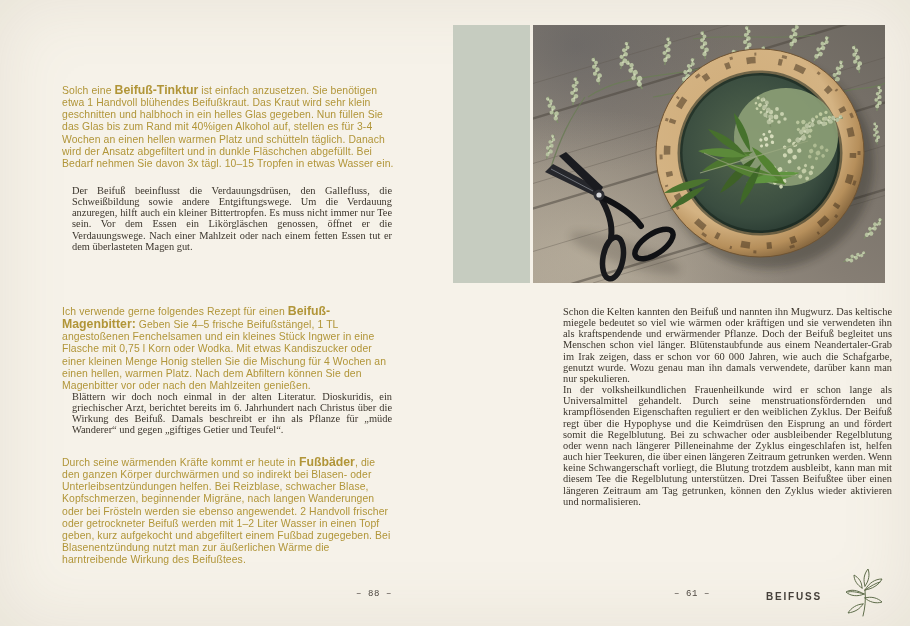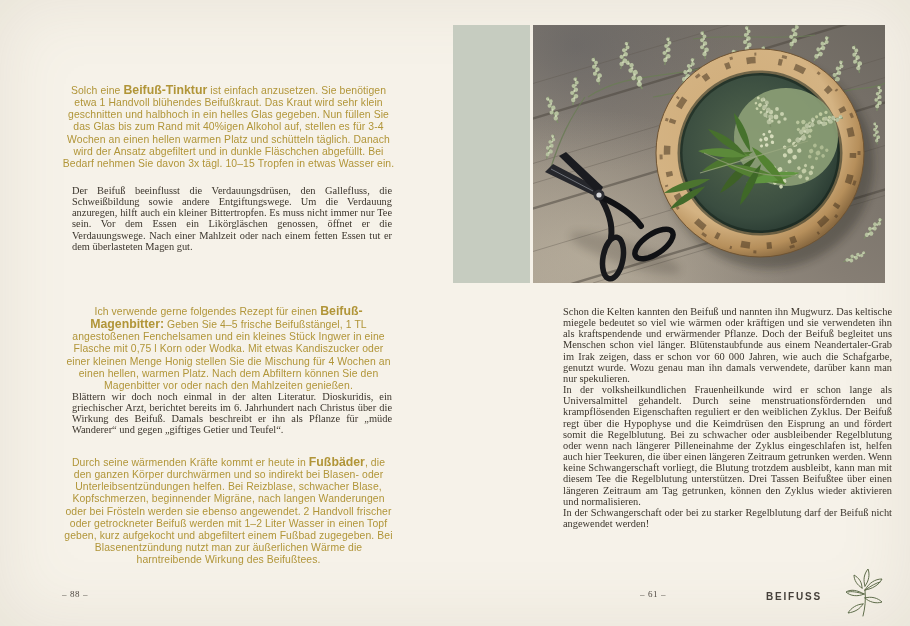--- a/index.html
+++ b/index.html
@@ -10,33 +10,33 @@
   }
   .spread{
     position:absolute;inset:0;
     box-shadow:inset 0 0 70px rgba(140,125,95,.13);
   }
   
   .abs{position:absolute;margin:0;}
   .recipe{
     font-family:"Liberation Sans",sans-serif;
     font-size:10.4px;line-height:12.15px;letter-spacing:.1px;
-    color:#b19538;text-align:center;
+    color:#b19538;text-align:left;
   }
   .recipe .term{font-size:12.3px;font-weight:700;letter-spacing:0;}
   .bodytext p{
     margin:0;
     font-family:"Liberation Serif",serif;
     font-size:10.4px;line-height:11.15px;
     color:#3b352c;text-align:justify;
     hyphens:auto;-webkit-hyphens:auto;
   }
   .pagenum{
-    font-family:Liberation Serif, serif;
-    font-size:9px;letter-spacing:.6px;color:#4e4841;text-align:left;
+    font-family:Liberation Mono, monospace;
+    font-size:9px;letter-spacing:.6px;color:#4e4841;text-align:right;
   }
   .chapter{
     font-family:"Liberation Sans",sans-serif;
     font-size:10px;font-weight:700;letter-spacing:1.8px;color:#45403a;
     text-align:center;
   }
   
   .greenband{
     position:absolute;left:453px;top:25px;width:77px;height:258px;
     background:#c6ccc0;
@@ -236,21 +236,20 @@
             <path d="M-60,20 C-20,8 20,-4 48,-12" stroke="#9aa77f" stroke-width="1.2" fill="none" opacity="0.8"></path>
             <path d="M-56,0 C-20,18 10,26 36,22" stroke="#8d9b73" stroke-width="1.2" fill="none" opacity="0.8"></path>
           </g>
         </g>
       </svg>
     </div>
 
     <div class="abs bodytext" style="left:563px;top:306px;width:329px;">
       <p>Schon die Kelten kannten den Beifuß und nannten ihn Mugwurz. Das keltische miegele bedeutet so viel wie wärmen oder kräftigen und sie verwendeten ihn als kraftspendende und erwärmender Pflanze. Doch der Beifuß begleitet uns Menschen schon viel länger. Blütenstaubfunde aus einem Neandertaler-Grab im Irak zeigen, dass er schon vor 60 000 Jahren, wie auch die Schafgarbe, genutzt wurde. Wozu genau man ihn damals verwendete, darüber kann man nur spekulieren.</p>
       <p>In der volksheilkundlichen Frauenheilkunde wird er schon lange als Universalmittel gehandelt. Durch seine menstruationsfördernden und krampflösenden Eigenschaften reguliert er den weiblichen Zyklus. Der Beifuß regt über die Hypophyse und die Keimdrüsen den Eisprung an und fördert somit die Regelblutung. Bei zu schwacher oder ausbleibender Regelblutung oder wenn nach längerer Pilleneinahme der Zyklus eingeschlafen ist, helfen auch hier Teekuren, die über einen längeren Zeitraum getrunken werden. Wenn keine Schwangerschaft vorliegt, die Blutung trotzdem ausbleibt, kann man mit diesem Tee die Regelblutung unterstützen. Drei Tassen Beifußtee über einen längeren Zeitraum am Tag getrunken, können den Zyklus wieder aktivieren und normalisieren.</p>
-      <p>In der Schwangerschaft oder bei zu starker Regelblutung darf der Beifuß nicht angewendet werden!</p>
     </div>
 
     <div class="abs pagenum" style="left:640px;top:589px;width:70px;">– 61 –</div>
 
     <div class="abs chapter" style="left:758px;top:591px;width:72px;">BEIFUSS</div>
 
     <svg class="chapter-icon" viewBox="0 0 46 52" aria-hidden="true">
       <g stroke="#5f6d4b" stroke-width="1" fill="none" stroke-linecap="round">
         <path d="M21,50 C23,42 24,34 23,24"></path>
         <path d="M23,24 C27,17 33,13 40,13 C37,19 30,23 23,24 Z"></path>

